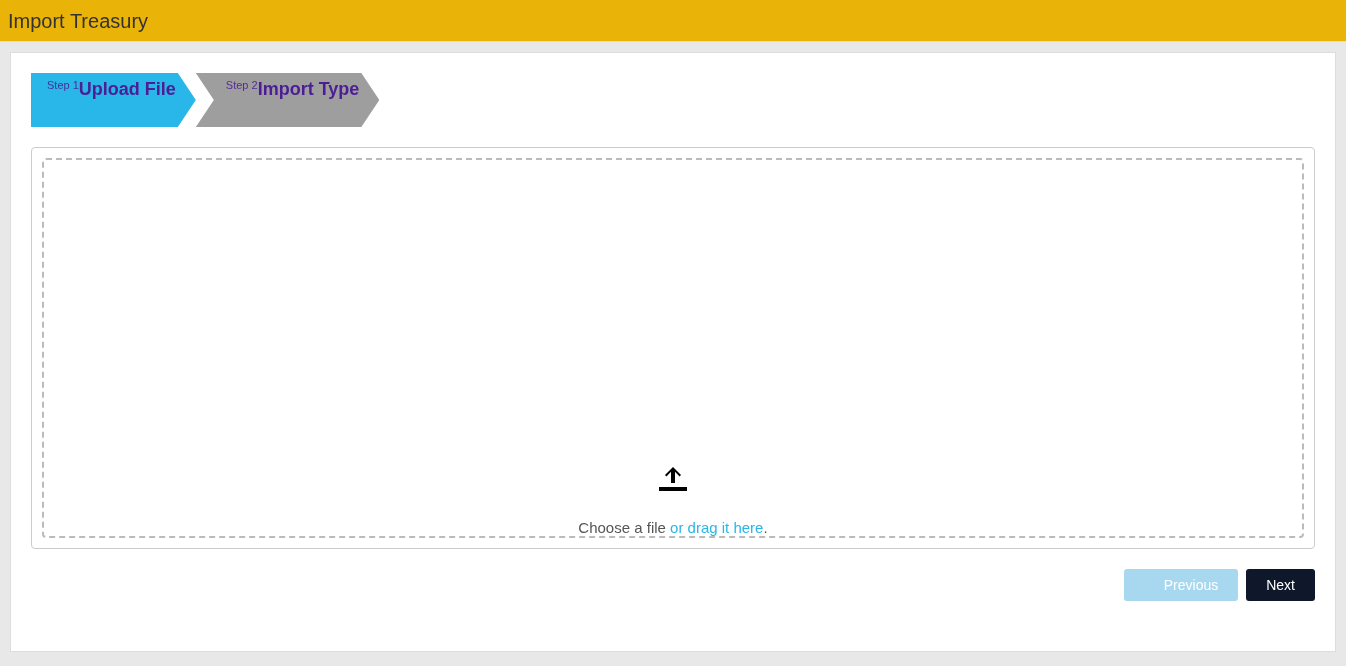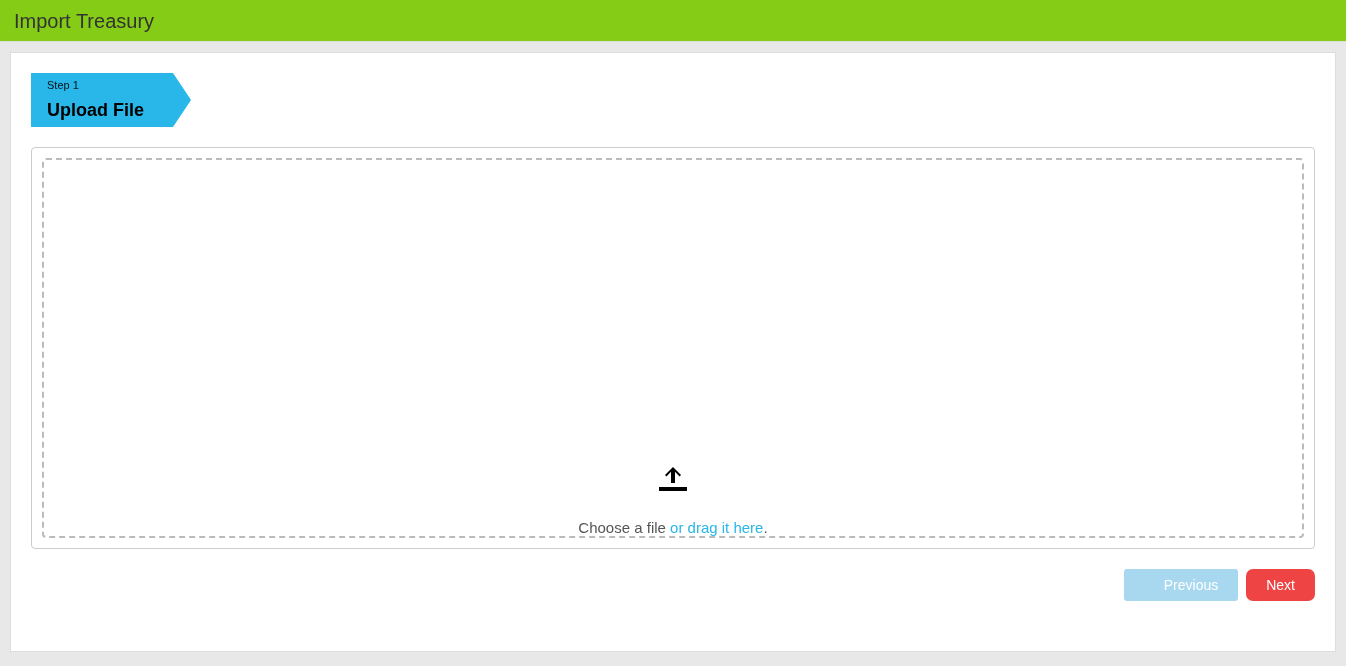--- a/index.html
+++ b/index.html
@@ -3,22 +3,22 @@
   <meta charset="utf-8">
   <style>
     * { box-sizing: border-box; margin: 0; padding: 0; }
     body {
       font-family: Arial, sans-serif;
       background: #e8e8e8;
       width: 1346px;
       min-height: 666px;
     }
     .page-header {
-      background: #84cc16;
-      padding: 10px 14px 8px 14px;
+      background: #eab308;
+      padding: 10px 14px 8px 8px;
       border-bottom: 1px solid #ddd;
     }
     .page-title {
       font-size: 20px;
       font-weight: 400;
       color: #333;
     }
     .main-container {
       background: #fff;
       margin: 10px;
@@ -29,25 +29,25 @@
     }
 
     
     .stepper {
       display: flex;
       margin-bottom: 20px;
       height: 54px;
     }
     .step {
       display: flex;
-      flex-direction: column;
-      justify-content: space-between;
+      flex-direction: row;
+      justify-content: flex-start;
       padding: 6px 20px 6px 30px;
       position: relative;
-      color: #000000;
+      color: #4c1d95;
       min-width: 160px;
       clip-path: polygon(0 0, calc(100% - 18px) 0, 100% 50%, calc(100% - 18px) 100%, 0 100%, 18px 50%);
     }
     .step:first-child {
       clip-path: polygon(0 0, calc(100% - 18px) 0, 100% 50%, calc(100% - 18px) 100%, 0 100%);
       padding-left: 16px;
     }
     .step-active {
       background: #29b6e8;
     }
@@ -109,38 +109,41 @@
       border: none;
       border-radius: 3px;
       cursor: pointer;
     }
     .btn-previous {
       background: #a8d8f0;
       color: #fff;
       padding-left: 40px;
     }
     .btn-next {
-      background: #ef4444;
+      background: #0f172a;
       color: #fff;
-      border-radius: 7px;
     }
   </style>
 </head>
 <body>
 
 <div class="page-header">
   <span class="page-title">Import Treasury</span>
 </div>
 
 <div class="main-container">
 
   <div class="stepper">
     <div class="step step-active">
       <span class="step-label">Step 1</span>
       <span class="step-name">Upload File</span>
+    </div>
+    <div class="step step-inactive">
+      <span class="step-label">Step 2</span>
+      <span class="step-name">Import Type</span>
     </div>
   </div>
 
   <div class="dropzone-wrapper">
     <div class="dropzone">
       <div class="upload-icon">
         
         <svg width="48" height="48" viewBox="0 0 48 48" fill="black" xmlns="http://www.w3.org/2000/svg">
           <path d="M22 30V18.83l-4.59 4.58L16 22l8-8 8 8-1.41 1.41L26 18.83V30h-4z"></path>
           <path d="M10 34h28v4H10z"></path>

